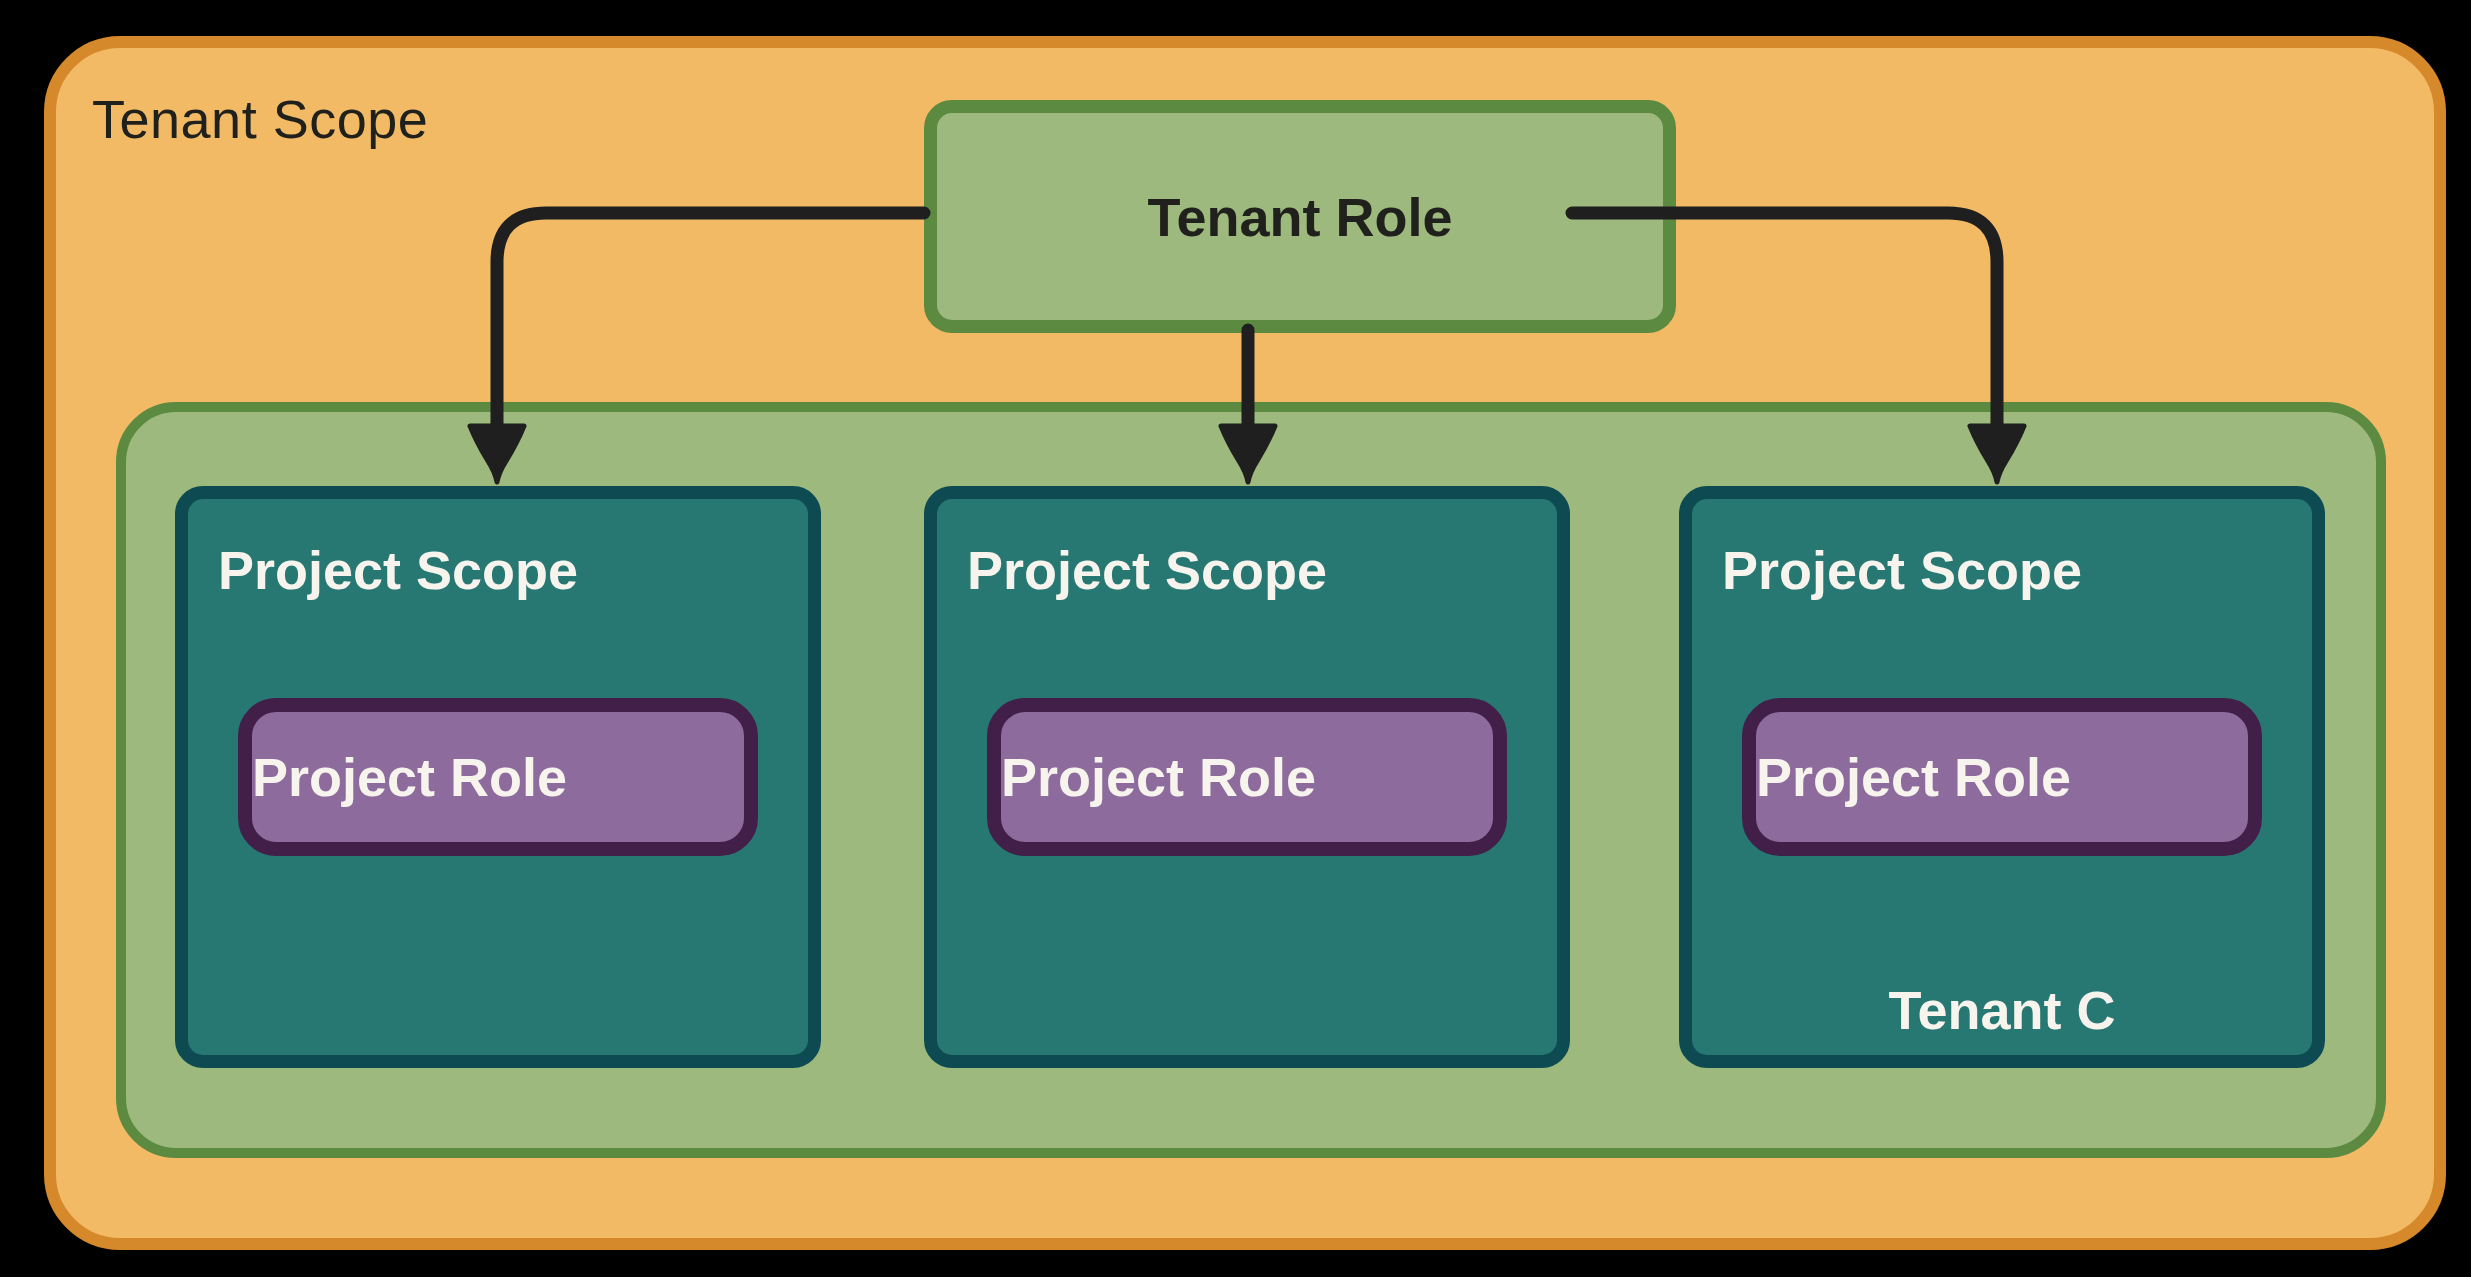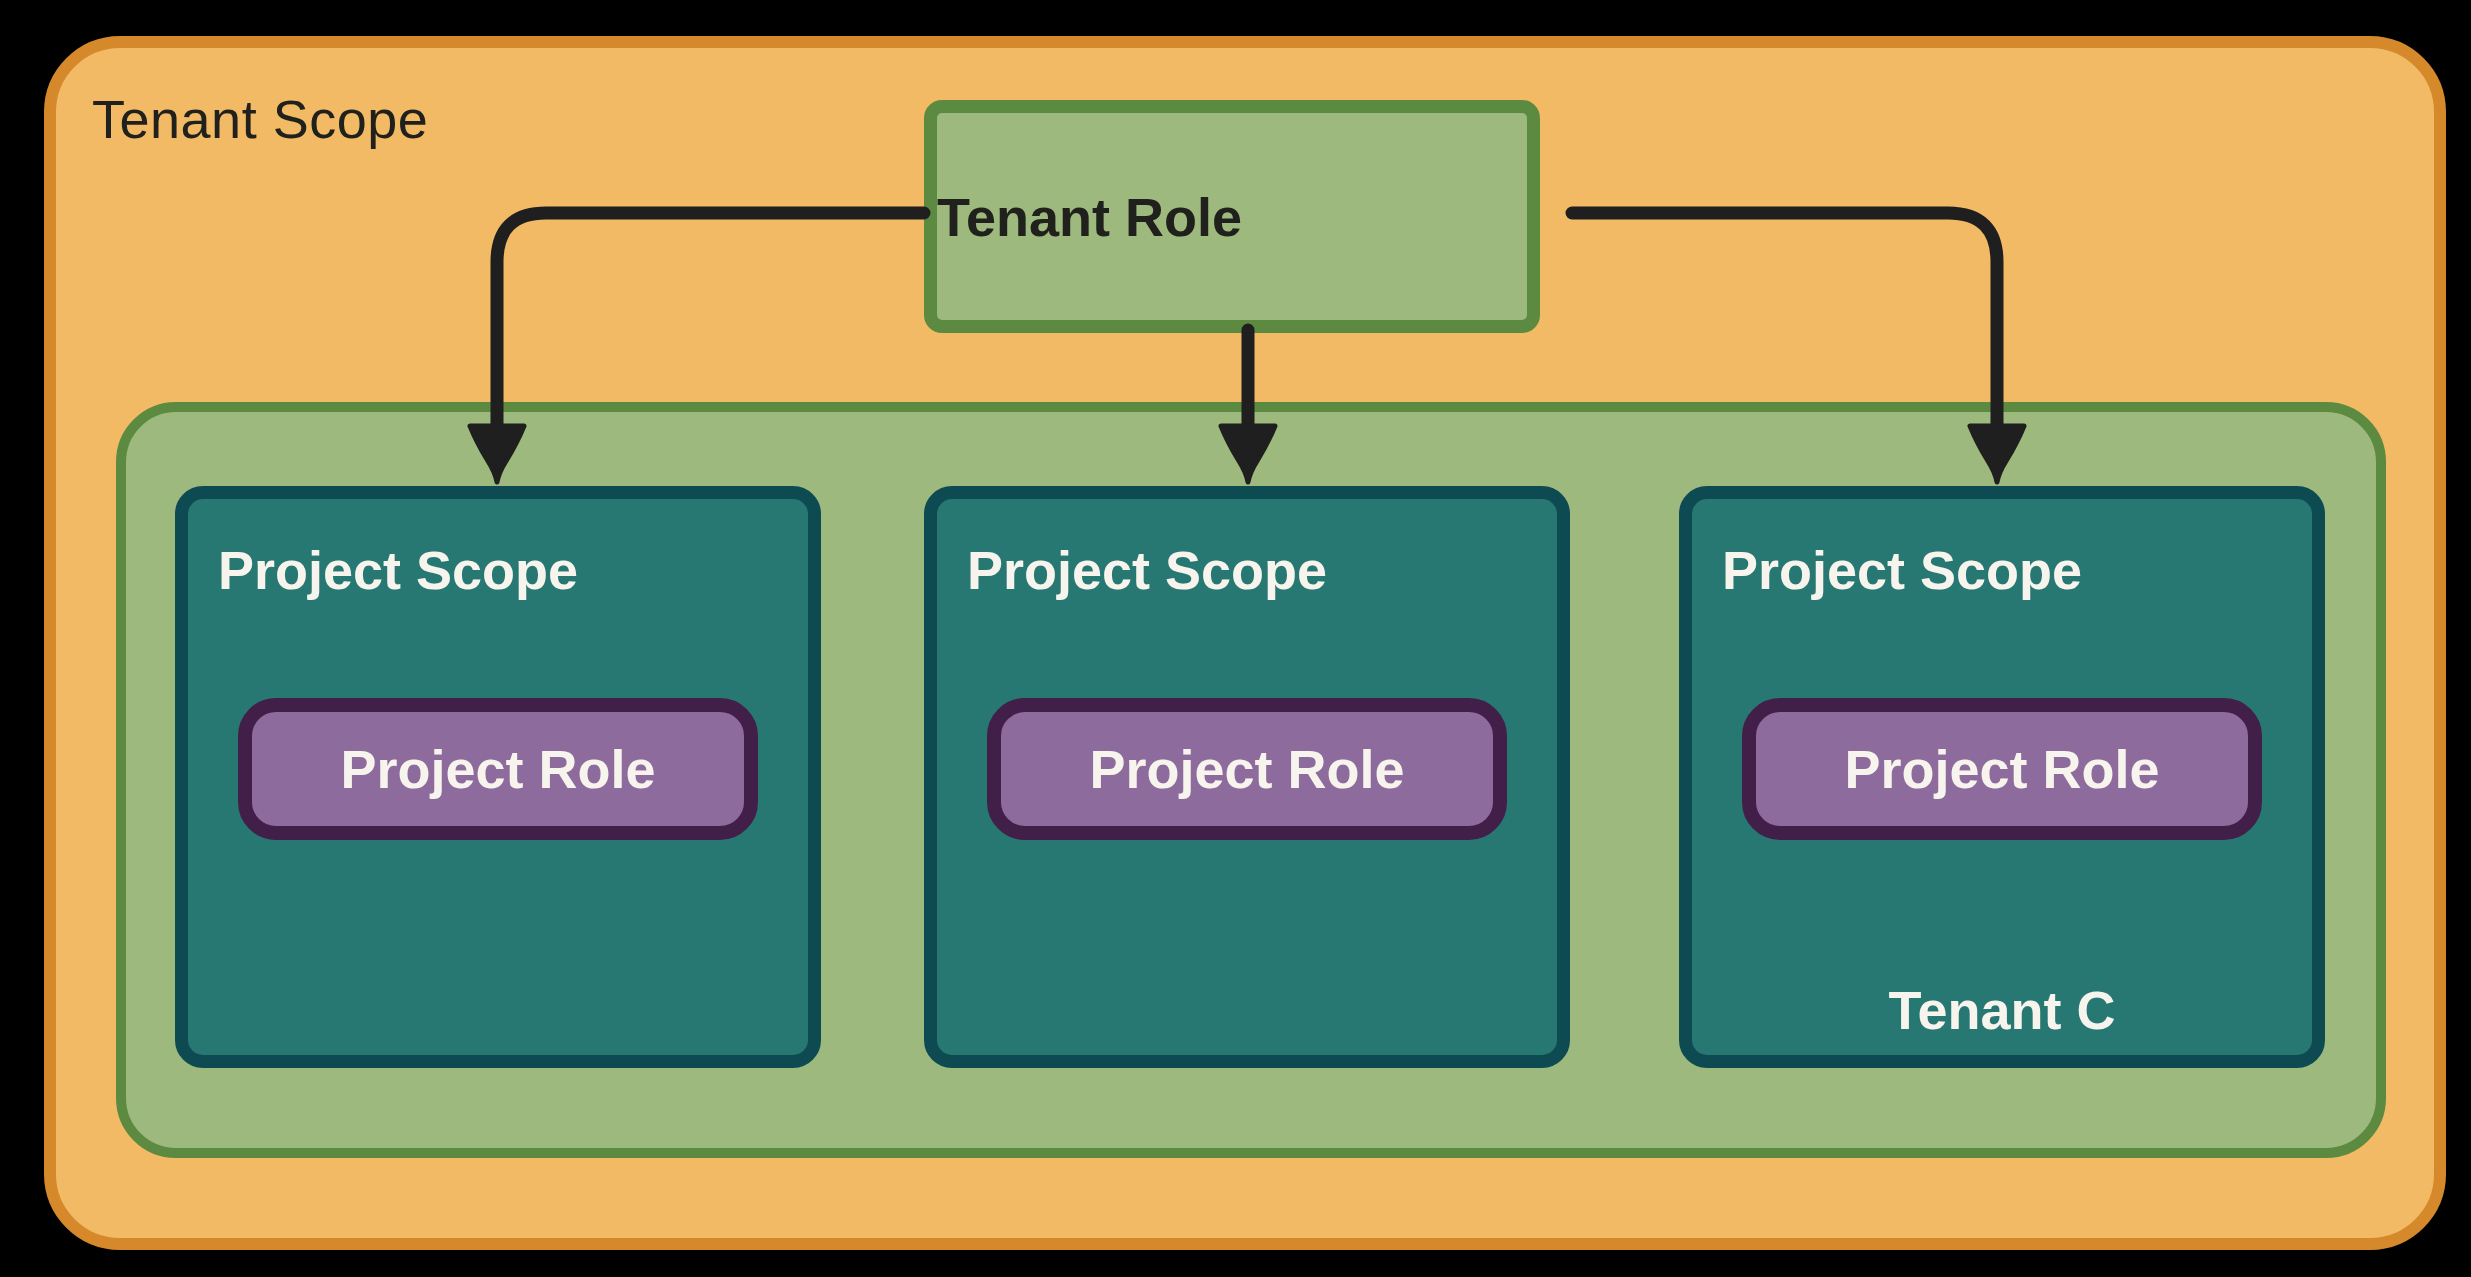--- a/index.html
+++ b/index.html
@@ -32,28 +32,28 @@
     left: 92px; top: 88px;
     font-size: 54px;
     font-weight: 400;
     letter-spacing: 0.5px;
     color: var(--c-text-dark);
   }
   
   .tenant-role {
     position: absolute;
     left: 924px; top: 100px;
-    width: 616px; height: 233px;
+    width: 752px; height: 233px;
     box-sizing: border-box;
     background: var(--c-sage-fill);
     border: 13px solid var(--c-green-border);
-    border-radius: 18px;
+    border-radius: 28px;
     display: flex;
     align-items: center;
-    justify-content: flex-start;
+    justify-content: center;
   }
   .tenant-role-label {
     font-size: 54px;
     font-weight: 600;
     color: var(--c-text-dark);
   }
   
   .projects-band {
     position: absolute;
     left: 116px; top: 402px;
@@ -80,28 +80,28 @@
     position: absolute;
     left: 30px; top: 40px;
     font-size: 54px;
     font-weight: 600;
     color: var(--c-text-light);
   }
   .project-role {
     position: absolute;
     left: 50%; top: 199px;
     transform: translateX(-50%);
-    width: 520px; height: 142px;
+    width: 520px; height: 158px;
     box-sizing: border-box;
     background: var(--c-purple-fill);
     border: 14px solid var(--c-purple-border);
     border-radius: 38px;
     display: flex;
     align-items: center;
-    justify-content: center;
+    justify-content: flex-start;
   }
   .project-role-label {
     font-size: 54px;
     font-weight: 600;
     color: var(--c-text-light);
   }
   .project-name-label {
     position: absolute;
     left: 0; right: 0;
     bottom: 14px;

